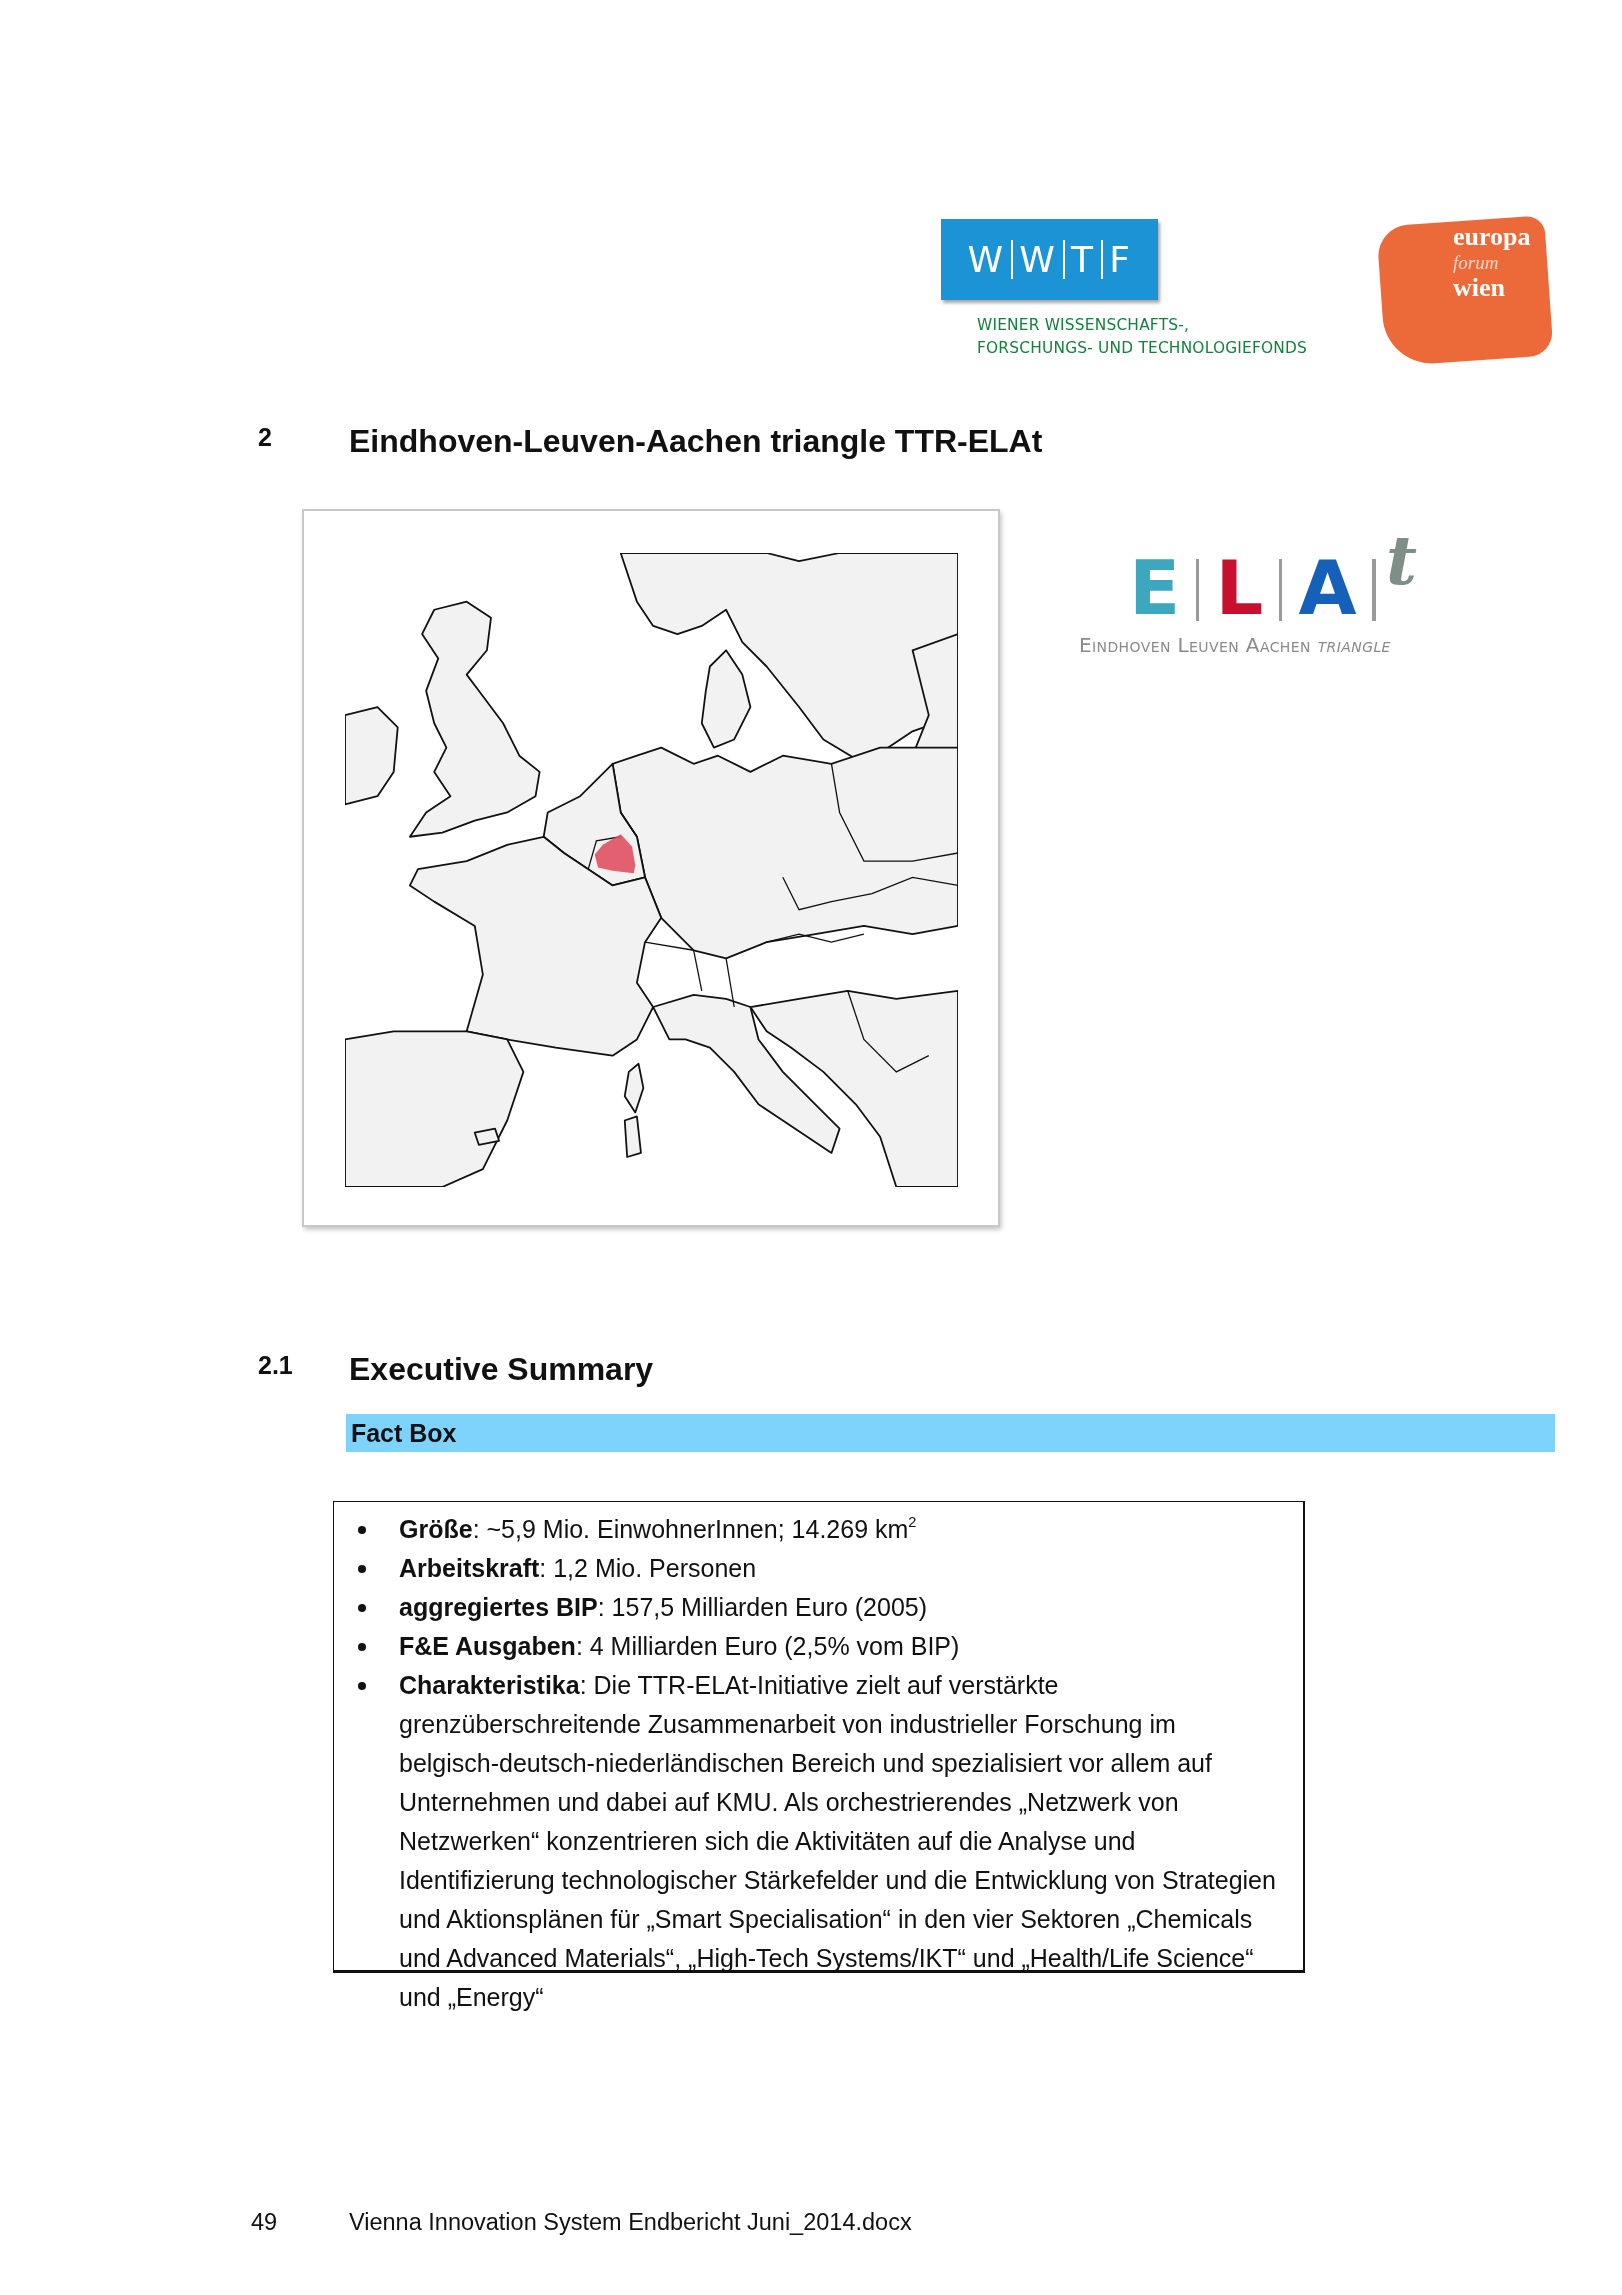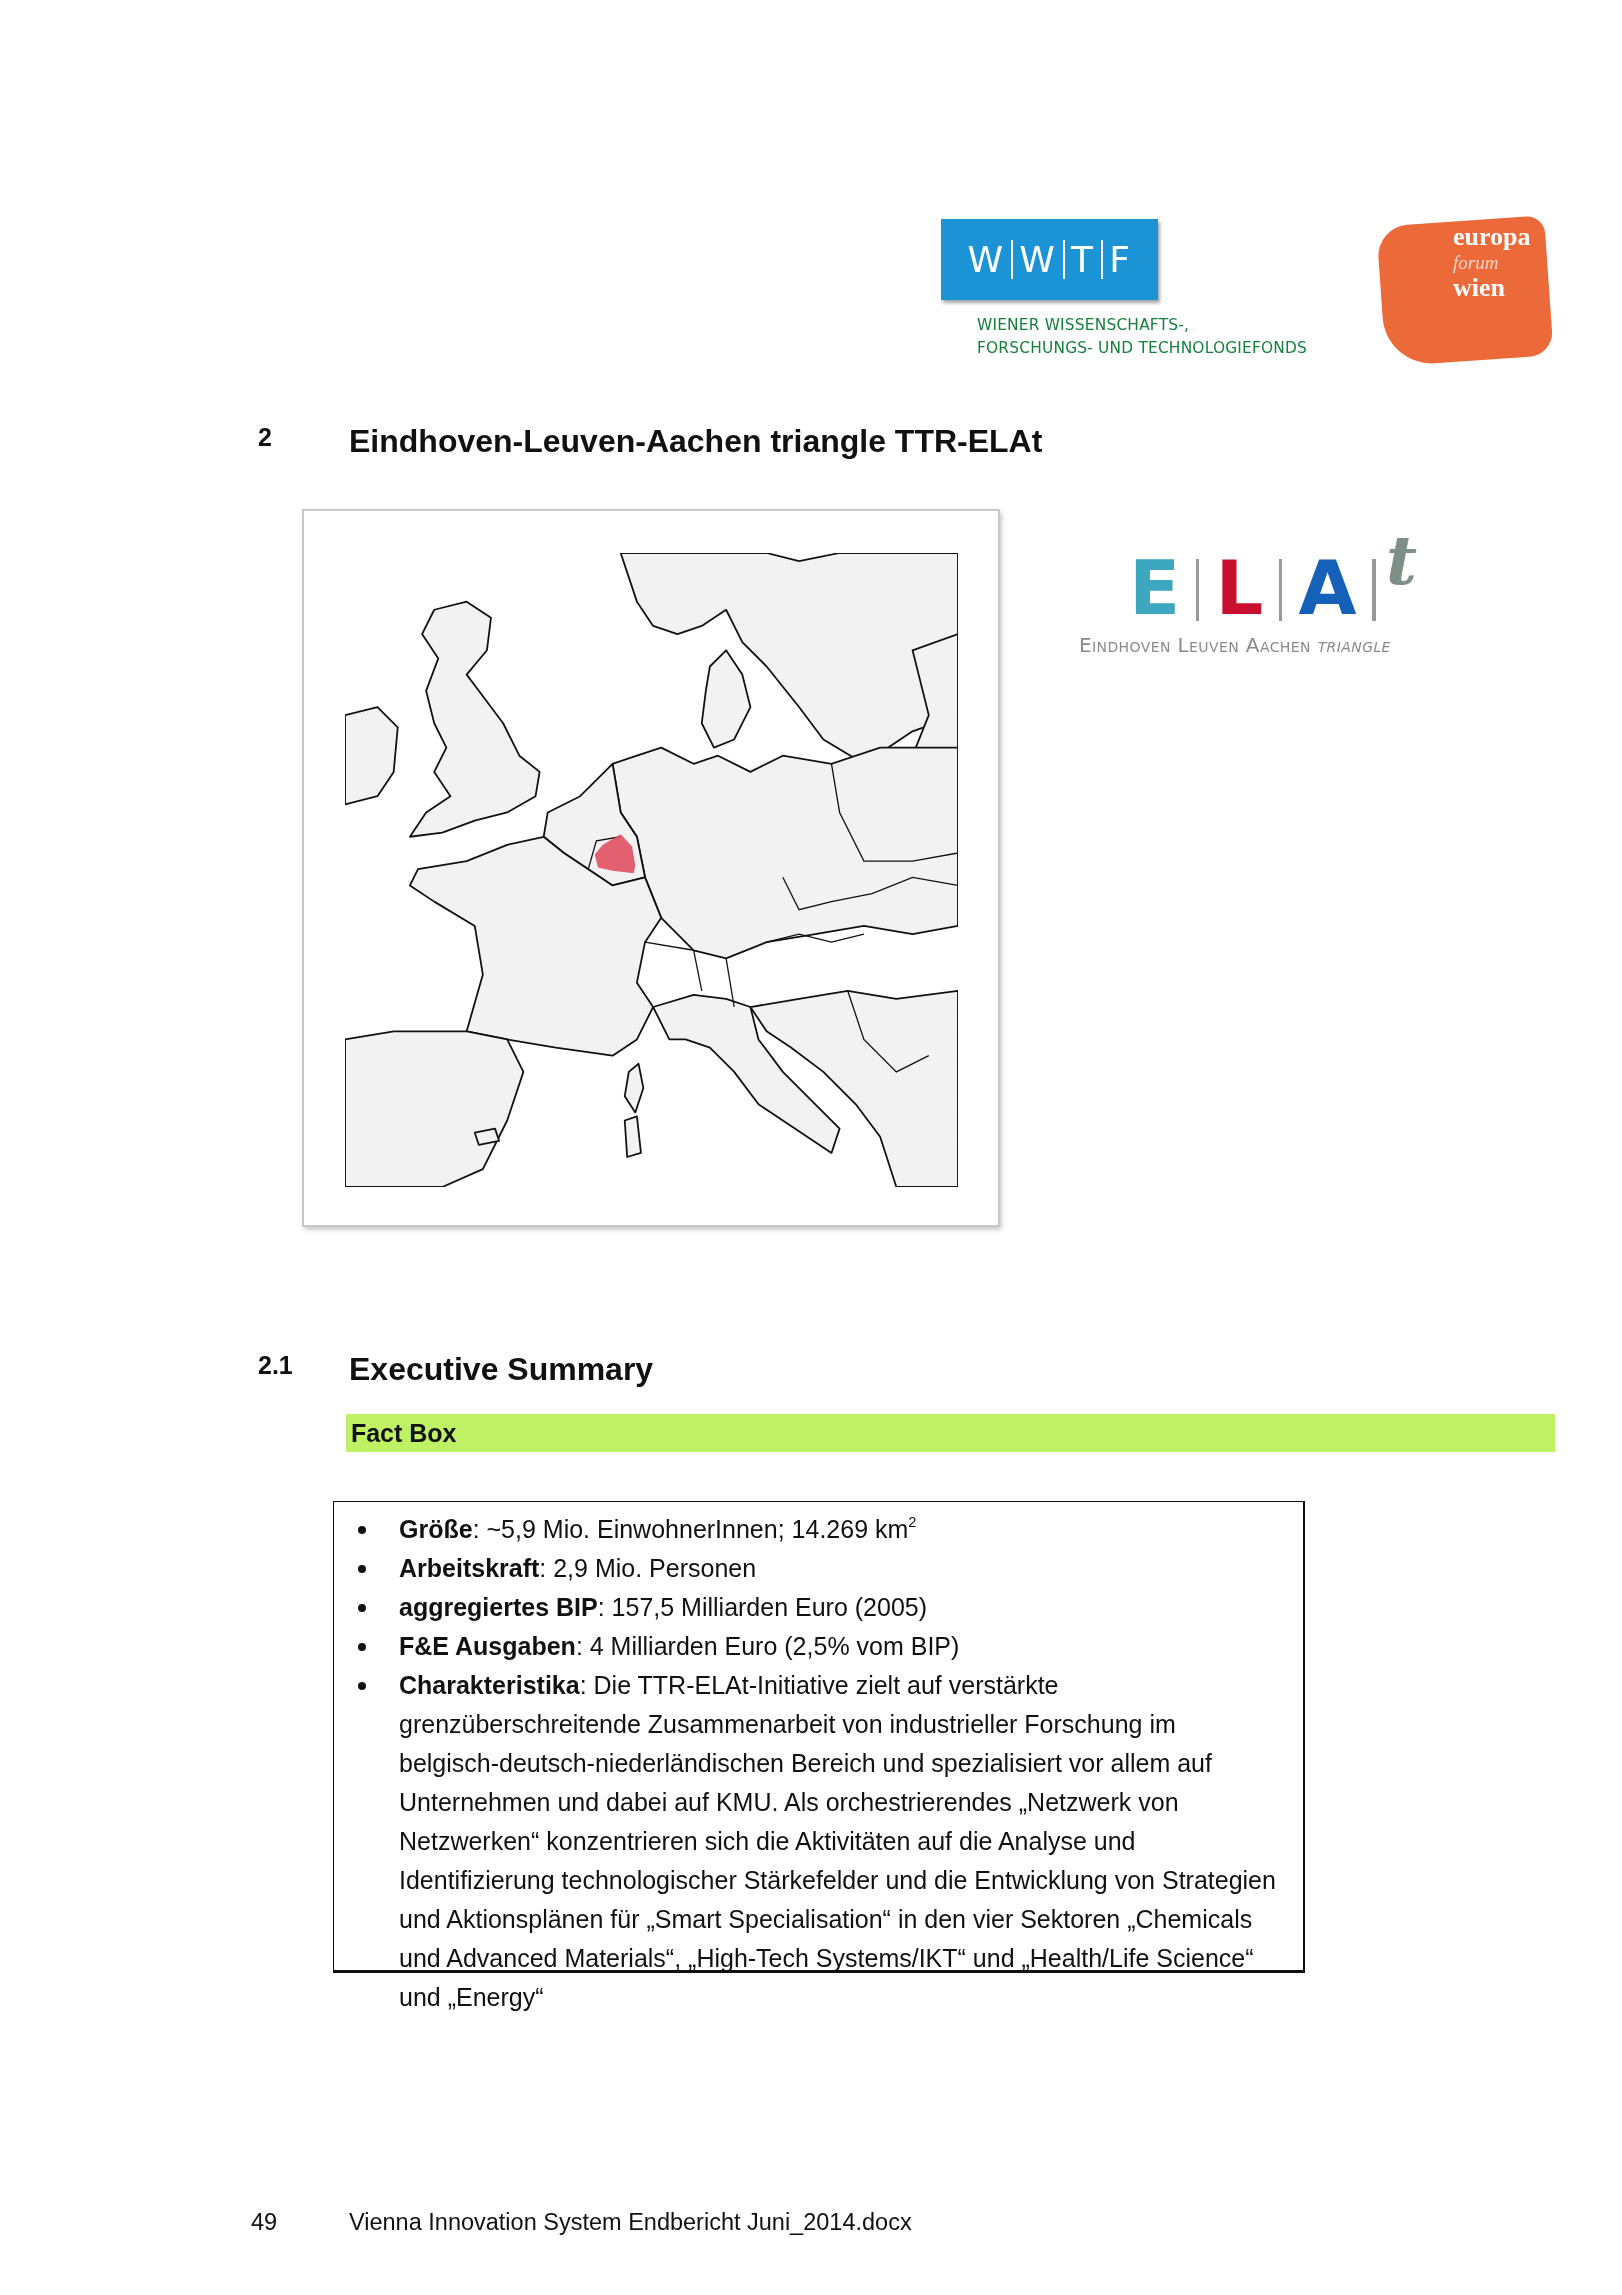--- a/index.html
+++ b/index.html
@@ -34,21 +34,21 @@
     .elat-letters { position: absolute; left: 50px; top: 32px; display: flex; align-items: flex-end; font-family: "DejaVu Sans", sans-serif; font-weight: bold; font-size: 75px; line-height: 75px; }
     .elat-letters .e { color: #3ea7c0; }
     .elat-letters .l { color: #c8102e; }
     .elat-letters .a { color: #1560b8; }
     .elat-letters .bar { display: inline-block; width: 3.2px; height: 62px; background: #9a9a9a; margin: 0 16px 4.9px 16px; }
     .elat-t { position: absolute; left: 307px; top: 1.6px; font-family: "DejaVu Serif", serif; font-style: italic; font-weight: bold; font-size: 67px; color: #7d8f86; }
     .elat-sub { position: absolute; left: 0px; top: 114px; font-family: "DejaVu Sans", sans-serif; font-size: 20px; color: #8a8a8a; letter-spacing: 0.4px; font-variant: small-caps; white-space: nowrap; }
     .elat-sub i { font-style: italic; }
 
     
-    .fact-header { left: 346px; top: 1414px; width: 1209px; height: 38px; background: #bef264; }
+    .fact-header { left: 346px; top: 1414px; width: 1209px; height: 38px; background: #7dd3fc; }
     .fact-header span { position: absolute; left: 4.9px; top: 4.9px; font-weight: bold; font-size: 25px; }
     .fact-box { left: 333px; top: 1501px; width: 972px; height: 472px; border: 1.6px solid #111;
                 border-right-width: 2.4px; border-bottom-width: 3.2px; box-sizing: border-box; }
     .fact-list { position: absolute; left: 0; top: 8px; margin: 0; padding: 0; list-style: none; width: 100%; }
     .fact-list li { position: relative; padding-left: 65px; padding-right: 24px; font-size: 25px; line-height: 39px; }
     .fact-list li::before { content: ""; position: absolute; left: 23.5px; top: 16px; width: 8px; height: 8px; border-radius: 50%; background: #111; }
     .fact-list b { font-weight: bold; }
     sup { font-size: 14.6px; vertical-align: 11.4px; line-height: 0; }
 
     .footer { font-size: 23.5px; }
@@ -149,21 +149,21 @@
 <div class="abs h-num" style="left:258px; top:1351px;">2.1</div>
 <div class="abs h-title" style="left:349px; top:1351px;">Executive Summary</div>
 
 <div class="abs fact-header">
   <span>Fact Box</span>
 </div>
 
 <div class="abs fact-box">
   <ul class="fact-list">
     <li><b>Größe</b><span>: ~5,9 Mio. EinwohnerInnen; 14.269 km</span><sup>2</sup></li>
-    <li><b>Arbeitskraft</b><span>: 2,9 Mio. Personen</span></li>
+    <li><b>Arbeitskraft</b><span>: 1,2 Mio. Personen</span></li>
     <li><b>aggregiertes BIP</b><span>: 157,5 Milliarden Euro (2005)</span></li>
     <li><b>F&amp;E Ausgaben</b><span>: 4 Milliarden Euro (2,5% vom BIP)</span></li>
     <li><b>Charakteristika</b><span>: Die TTR-ELAt-Initiative zielt auf verstärkte grenzüberschreitende Zusammenarbeit von industrieller Forschung im belgisch-deutsch-niederländischen Bereich und spezialisiert vor allem auf Unternehmen und dabei auf KMU. Als orchestrierendes „Netzwerk von Netzwerken“ konzentrieren sich die Aktivitäten auf die Analyse und Identifizierung technologischer Stärkefelder und die Entwicklung von Strategien und Aktionsplänen für „Smart Specialisation“ in den vier Sektoren „Chemicals und Advanced Materials“, „High-Tech Systems/IKT“ und „Health/Life Science“ und „Energy“</span></li>
   </ul>
 </div>
 
 <div class="abs footer" style="left:251px; top:2209px;">49</div>
 <div class="abs footer" style="left:349px; top:2209px;">Vienna Innovation System Endbericht Juni_2014.docx</div>
 
 

